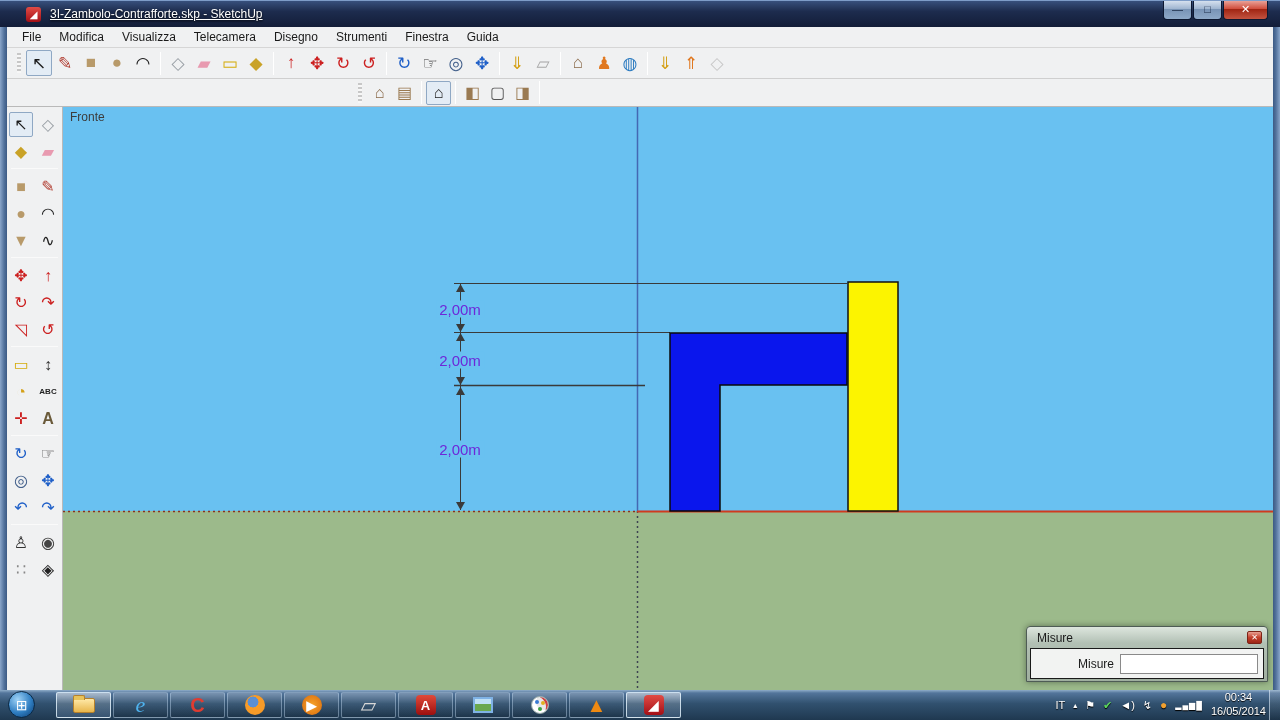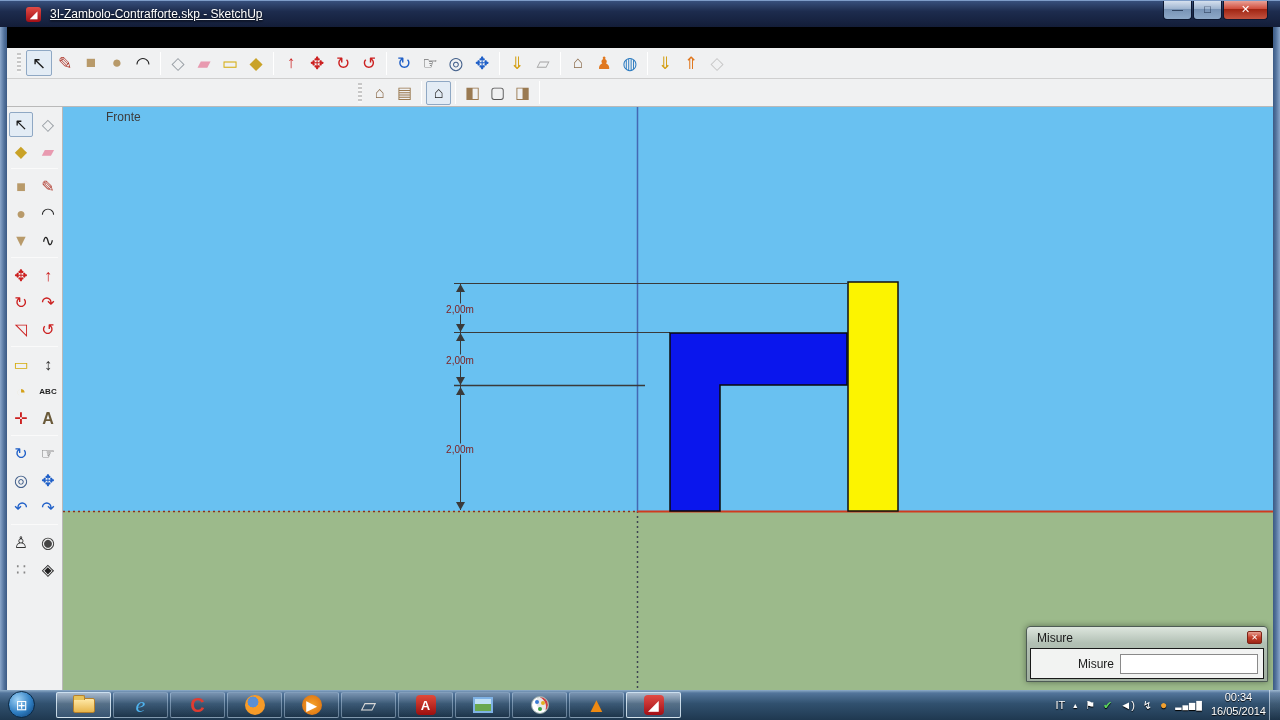--- a/index.html
+++ b/index.html
@@ -55,23 +55,23 @@
   .ptool { width:24px; height:25px; display:flex; align-items:center; justify-content:center;
     font-size:16px; border:1px solid transparent; border-radius:2px; }
   .ptool.pressed { background:#e3ecf5; border:1px solid #8fa8c4; }
   .pdiv { height:1px; background:#c6c6c6; border-bottom:1px solid #fafafa; margin:4px 4px 5px 4px; }
   .ptool.txt { font-size:8px; font-weight:bold; letter-spacing:0;text-align:center; }
 
   
   .canvas { position:absolute; left:63px; top:107px; width:1210px; height:583px; background:#69c1f1; }
   .ground { position:absolute; left:0; top:404px; width:1210px; height:179px; background:#9cba8b; }
   .canvas svg { position:absolute; left:0; top:0; }
-  .view-label { position:absolute; left:7px; top:3px; font-size:12px; color:#3c3c3c;margin-left:36px; }
-  .dim-label { position:absolute; transform:translate(-50%,-50%); font-size:10px;
-    color:#7f1d1d; background:#69c1f1; padding:0 3px; }
+  .view-label { position:absolute; left:7px; top:3px; font-size:12px; color:#3c3c3c; }
+  .dim-label { position:absolute; transform:translate(-50%,-50%); font-size:15px;
+    color:#6d28d9; background:#69c1f1; padding:0 3px; }
 
   
   .measure { position:absolute; left:1026px; top:626px; width:242px; height:56px;
     border:1px solid #4e5c55; border-radius:4px 4px 0 0;
     background:linear-gradient(#dde6de,#b2c0b4 30%,#9fae9f);
     box-shadow:0 0 6px rgba(0,0,0,.4); z-index:5; }
   .measure-title { position:absolute; left:10px; top:4px; font-size:12px; color:#1a1a1a; }
   .measure-close { position:absolute; right:5px; top:4px; width:15px; height:13px;
     border:1px solid #7c2317; border-radius:2px; color:#fff; font-size:8px; line-height:12px;
     text-align:center; background:linear-gradient(#e8a092,#c4402c 50%,#9c2514); }
@@ -124,20 +124,30 @@
   <div class="titlebar">
     <div class="title-logo">◢</div>
     <div class="title-text">3I-Zambolo-Contrafforte.skp - SketchUp</div>
     <div class="win-btns">
       <div class="wbtn">—</div>
       <div class="wbtn">□</div>
       <div class="wbtn close">✕</div>
     </div>
   </div>
 
+  <div class="menubar">
+    <span class="mitem">File</span>
+    <span class="mitem">Modifica</span>
+    <span class="mitem">Visualizza</span>
+    <span class="mitem">Telecamera</span>
+    <span class="mitem">Disegno</span>
+    <span class="mitem">Strumenti</span>
+    <span class="mitem">Finestra</span>
+    <span class="mitem">Guida</span>
+  </div>
 
   <div class="toolbar1">
     <div class="grip"></div>
     <span class="tbtn pressed" style="color:#1a1a1a">↖</span>
     <span class="tbtn" style="color:#b03a2e">✎</span>
     <span class="tbtn" style="color:#b89a6a">■</span>
     <span class="tbtn" style="color:#b89a6a">●</span>
     <span class="tbtn" style="color:#222">◠</span>
     <span class="sep"></span>
     <span class="tbtn" style="color:#9aa0a6">◇</span>

